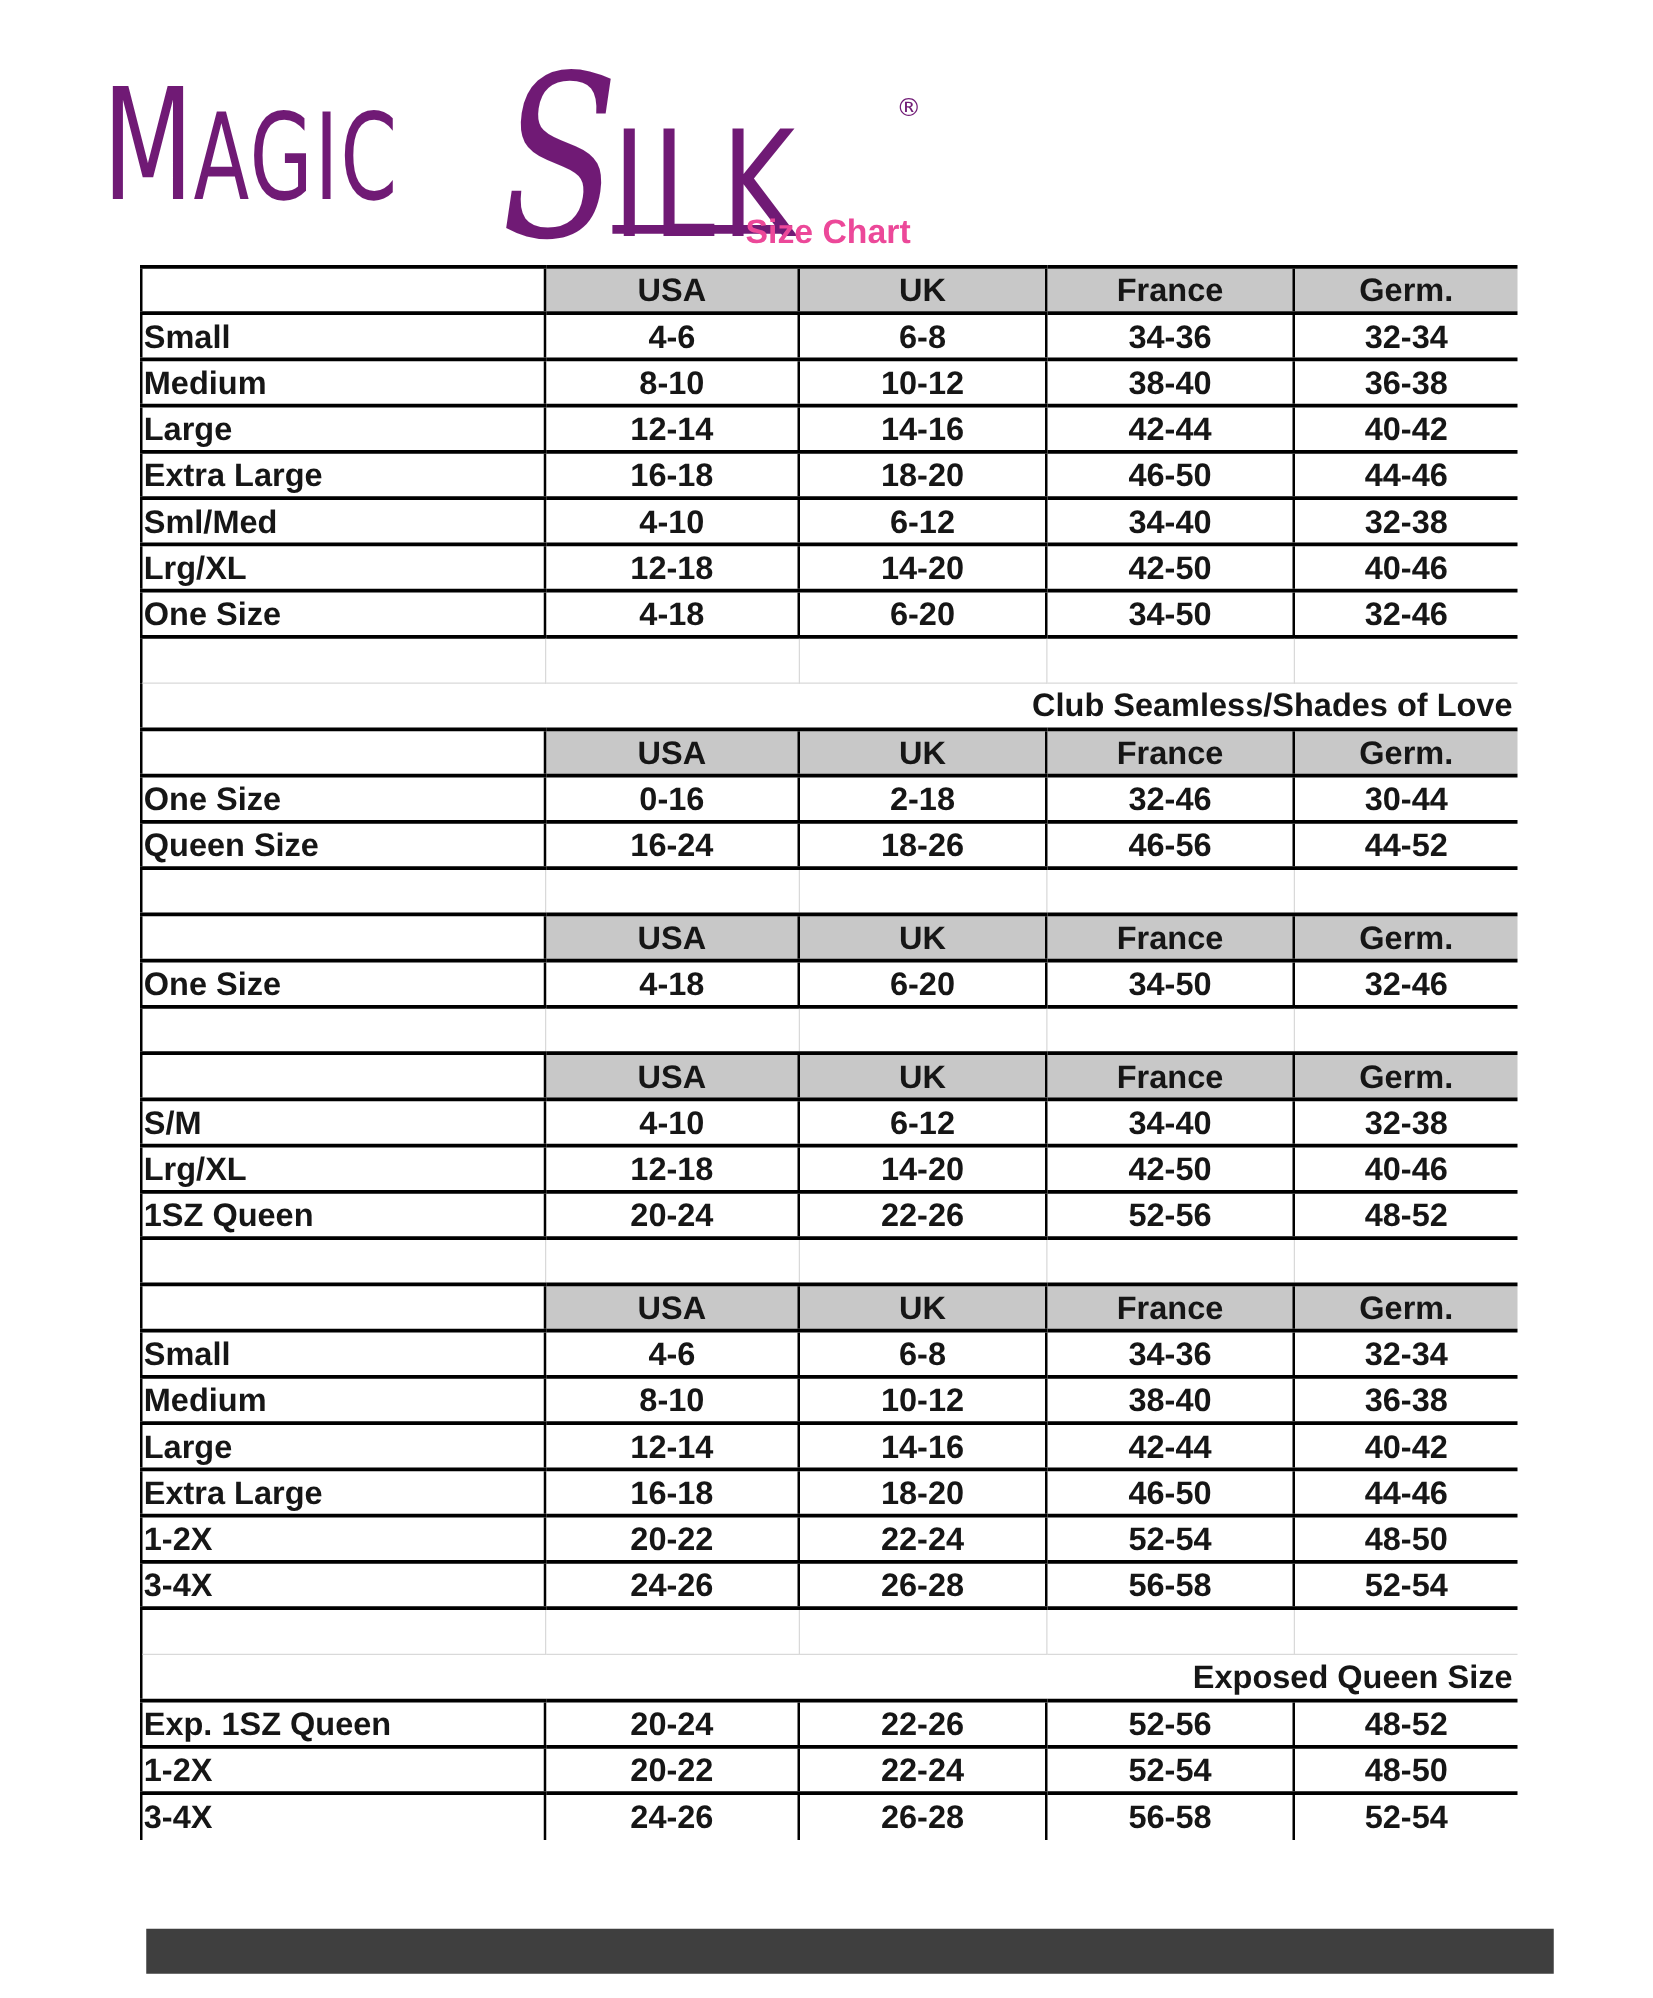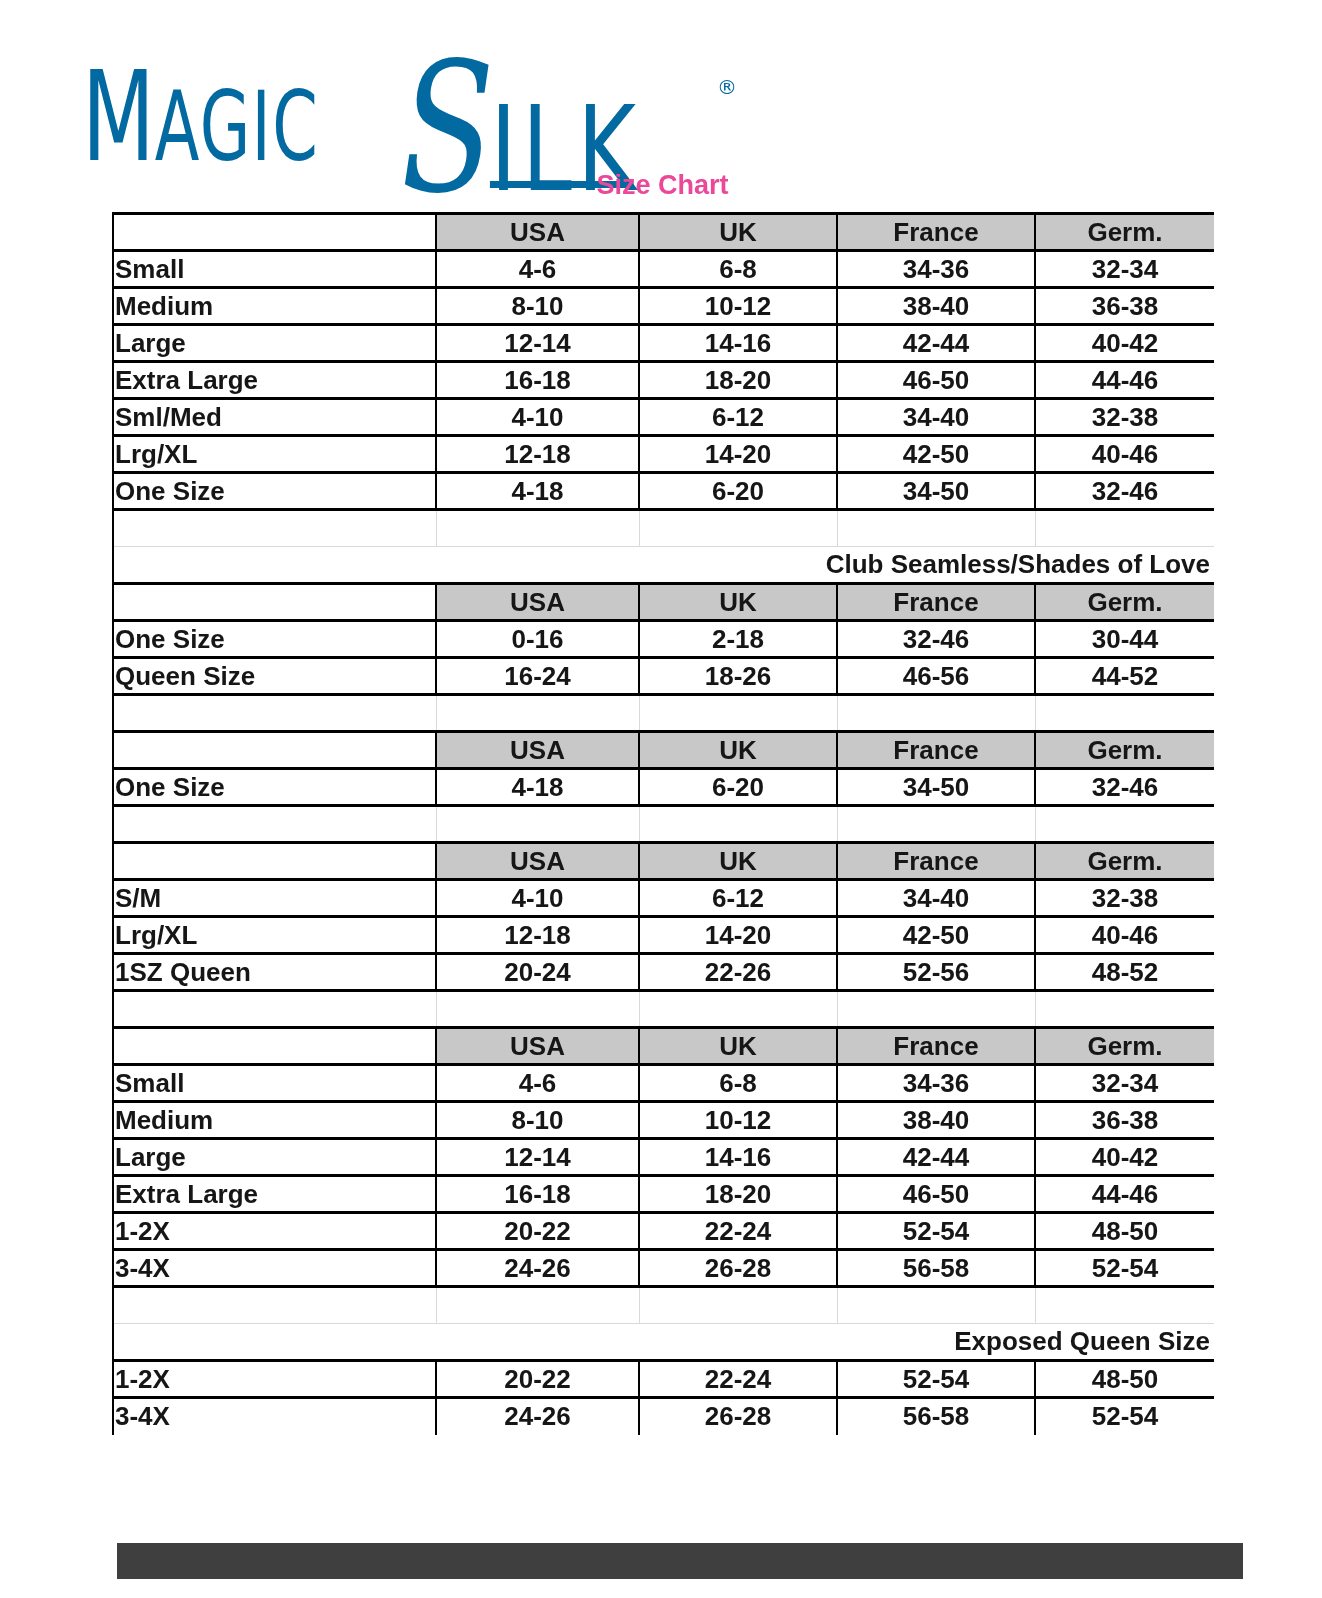--- a/index.html
+++ b/index.html
@@ -16,21 +16,21 @@
     background: #ffffff;
     font-family: "Liberation Sans", sans-serif;
     color: var(--text-color);
   }
   .page { position: relative; width: 1322px; height: 1598px; background: #fff; overflow: hidden; }
 
   
   .logo {
     position: absolute; left: 82px; top: 26px;
     display: flex; align-items: baseline;
-    color: #0369a1; white-space: nowrap;
+    color: #701a75; white-space: nowrap;
     font-family: "DejaVu Sans", sans-serif;
     height: 150px;
   }
   .lg-magic { display: inline-block; transform: scaleX(0.68); transform-origin: left bottom; line-height: 1; }
   .lg-magic .cap  { font-size: 124px; }
   .lg-magic .rest { font-size: 96px; letter-spacing: 2px; }
   .lg-silk { display: inline-block; transform: scaleX(0.76); transform-origin: left bottom; position: relative; top: 30px; margin-left: -30px; line-height: 1; }
   .lg-silk .s {
     font-family: "DejaVu Serif", serif; font-style: italic;
     font-size: 180px; line-height: 0.8; letter-spacing: -6px;
@@ -316,20 +316,27 @@
           <td></td>
           <td></td>
           <td></td>
           <td></td>
           <td></td>
         </tr>
         <tr class="title-row">
           <td class="title-cell" colspan="5">Exposed Queen Size</td>
         </tr>
         <tr class="data-row">
+          <td class="lbl">Exp. 1SZ Queen</td>
+          <td class="val">20-24</td>
+          <td class="val">22-26</td>
+          <td class="val">52-56</td>
+          <td class="val">48-52</td>
+        </tr>
+        <tr class="data-row">
           <td class="lbl">1-2X</td>
           <td class="val">20-22</td>
           <td class="val">22-24</td>
           <td class="val">52-54</td>
           <td class="val">48-50</td>
         </tr>
         <tr class="data-row last-row">
           <td class="lbl">3-4X</td>
           <td class="val">24-26</td>
           <td class="val">26-28</td>

